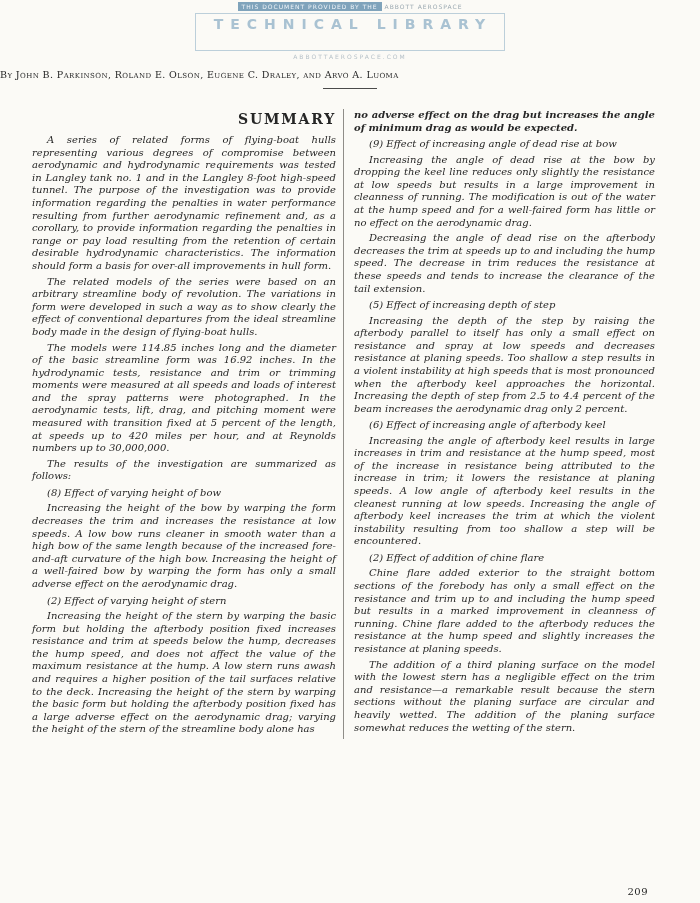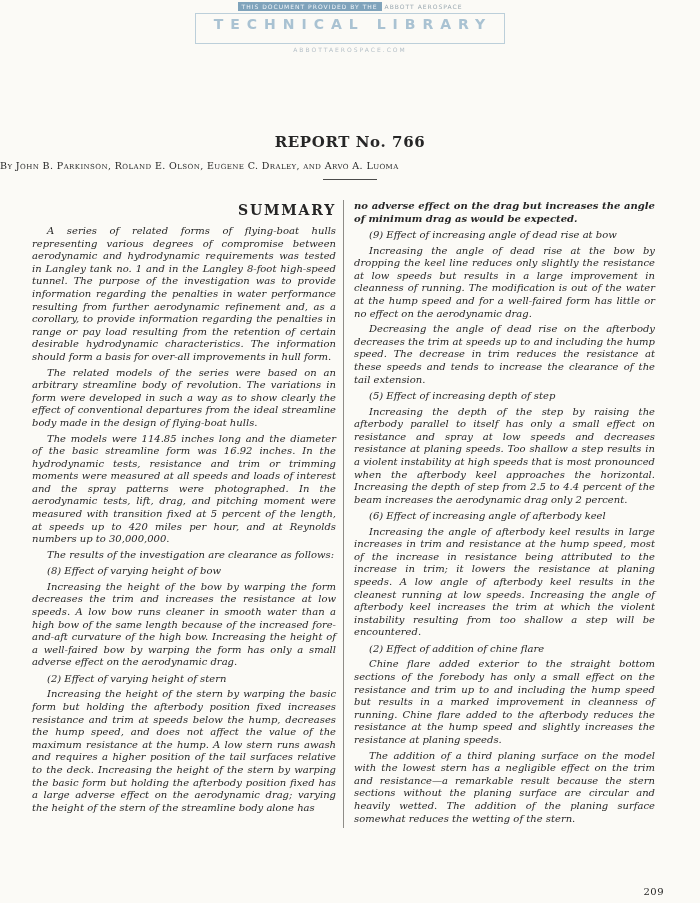--- a/index.html
+++ b/index.html
@@ -15,21 +15,21 @@
     background:#fbfaf6;
     color:#262626;
     overflow:hidden;
   }
 
   
   .watermark { text-align:center; padding-top:3px; font-family:"DejaVu Sans", sans-serif; }
   .wm-line1 { font-size:6px; color:#9aa8b0; letter-spacing:1px; }
   .wm-line1 .hl { background:#7fa3bb; color:#f0f5f9; padding:1px 4px; }
   .wm-box {
-    display:inline-block; margin-top:3px; padding:2px 12px 11px 18px;
+    display:inline-block; margin-top:3px; padding:2px 12px 18px 18px;
     border:1px solid #bccfda; color:#a9c2d2;
     font-size:14px; font-weight:bold; letter-spacing:7px;
   }
   .wm-line3 { margin-top:2px; font-size:6px; color:#b6c1c8; letter-spacing:2px; }
 
   
   .report-no {
     margin-top:80px; text-align:center;
     font-size:15px; font-weight:bold; letter-spacing:0.6px;
   }
@@ -57,54 +57,53 @@
     font-style:italic; font-size:10px; line-height:12.6px;
     text-align:justify; text-indent:15px; margin-bottom:3px;
   }
   .para.no-indent { text-indent:0;font-weight:bold; }
   .effect-heading {
     font-style:italic; font-size:10px; line-height:12.4px;
     text-indent:15px; margin:4px 0 3px;
   }
 
   .page-number {
-    position:absolute; right:36px; bottom:6px;
+    position:absolute; right:52px; bottom:6px;
     font-size:10px; letter-spacing:0.5px;
   }
 </style>
 </head>
 <body>
 
 <div class="page">
 
   <div class="watermark">
     <div class="wm-line1">
       <span class="hl">THIS DOCUMENT PROVIDED BY THE</span>
       <span>ABBOTT AEROSPACE</span>
     </div>
     <div>
       <div class="wm-box">TECHNICAL LIBRARY</div>
     </div>
     <div class="wm-line3">ABBOTTAEROSPACE.COM</div>
   </div>
 
-  <div class="report-no">REPORT No. 766</div>
 
 
   <div class="byline">By John B. Parkinson, Roland E. Olson, Eugene C. Draley, and Arvo A. Luoma</div>
   <div class="byline-rule"></div>
 
   <div class="columns">
 
     <div class="col-left">
       <div class="summary-heading">SUMMARY</div>
       <p class="para">A series of related forms of flying-boat hulls representing various degrees of compromise between aerodynamic and hydrodynamic requirements was tested in Langley tank no. 1 and in the Langley 8-foot high-speed tunnel.  The purpose of the investigation was to provide information regarding the penalties in water performance resulting from further aerodynamic refinement and, as a corollary, to provide information regarding the penalties in range or pay load resulting from the retention of certain desirable hydrodynamic characteristics.  The information should form a basis for over-all improvements in hull form.</p>
       <p class="para">The related models of the series were based on an arbitrary streamline body of revolution.  The variations in form were developed in such a way as to show clearly the effect of conventional departures from the ideal streamline body made in the design of flying-boat hulls.</p>
       <p class="para">The models were 114.85 inches long and the diameter of the basic streamline form was 16.92 inches.  In the hydrodynamic tests, resistance and trim or trimming moments were measured at all speeds and loads of interest and the spray patterns were photographed.  In the aerodynamic tests, lift, drag, and pitching moment were measured with transition fixed at 5 percent of the length, at speeds up to 420 miles per hour, and at Reynolds numbers up to 30,000,000.</p>
-      <p class="para">The results of the investigation are clearance as follows:</p>
+      <p class="para">The results of the investigation are summarized as follows:</p>
       <p class="effect-heading">(8) Effect of varying height of bow</p>
       <p class="para">Increasing the height of the bow by warping the form decreases the trim and increases the resistance at low speeds.  A low bow runs cleaner in smooth water than a high bow of the same length because of the increased fore-and-aft curvature of the high bow. Increasing the height of a well-faired bow by warping the form has only a small adverse effect on the aerodynamic drag.</p>
       <p class="effect-heading">(2) Effect of varying height of stern</p>
       <p class="para">Increasing the height of the stern by warping the basic form but holding the afterbody position fixed increases resistance and trim at speeds below the hump, decreases the hump speed, and does not affect the value of the maximum resistance at the hump. A low stern runs awash and requires a higher position of the tail surfaces relative to the deck.  Increasing the height of the stern by warping the basic form but holding the afterbody position fixed has a large adverse effect on the aerodynamic drag; varying the height of the stern of the streamline body alone has</p>
     </div>
 
     <div class="divider"></div>
 
     <div class="col-right">
       <p class="para no-indent">no adverse effect on the drag but increases the angle of minimum drag as would be expected.</p>

